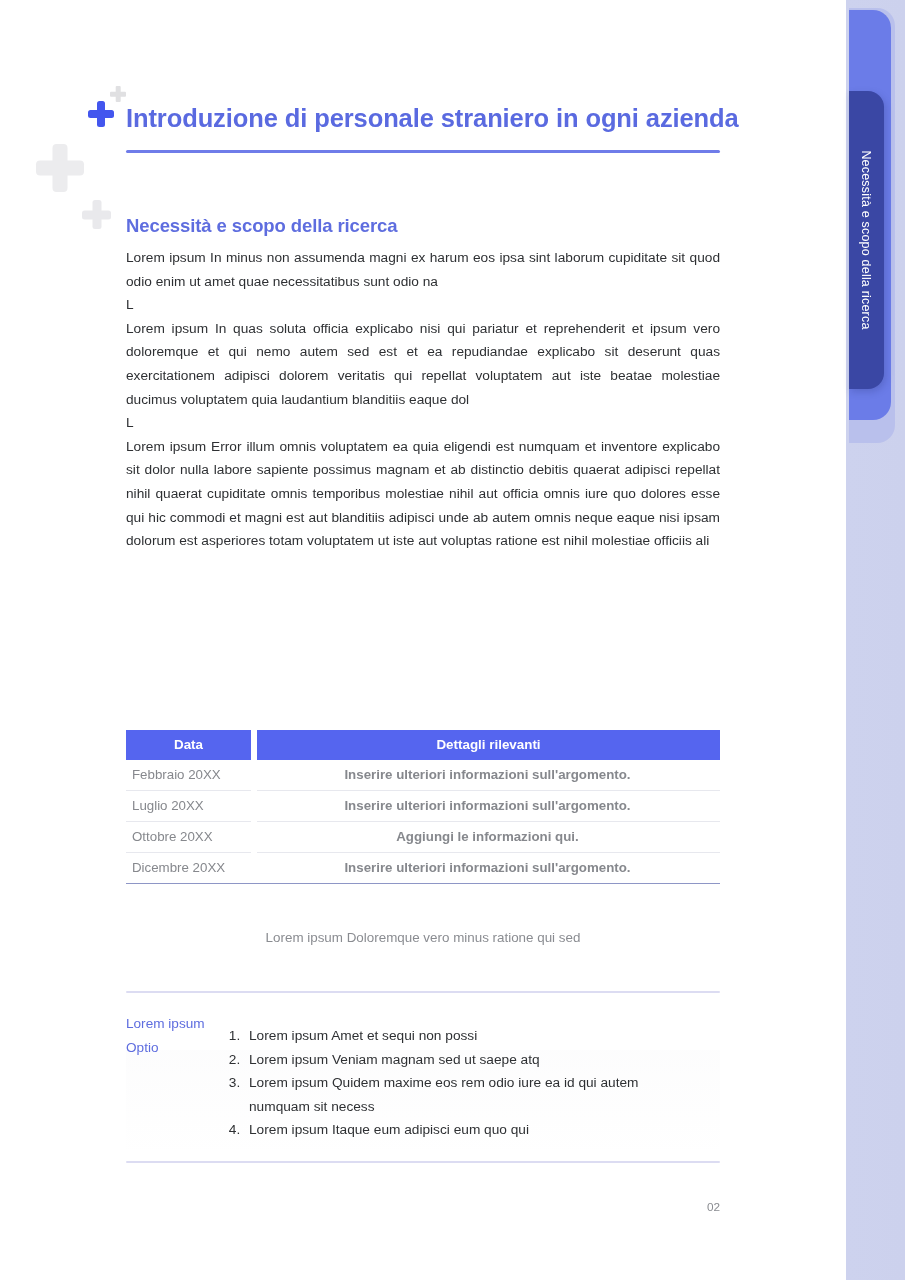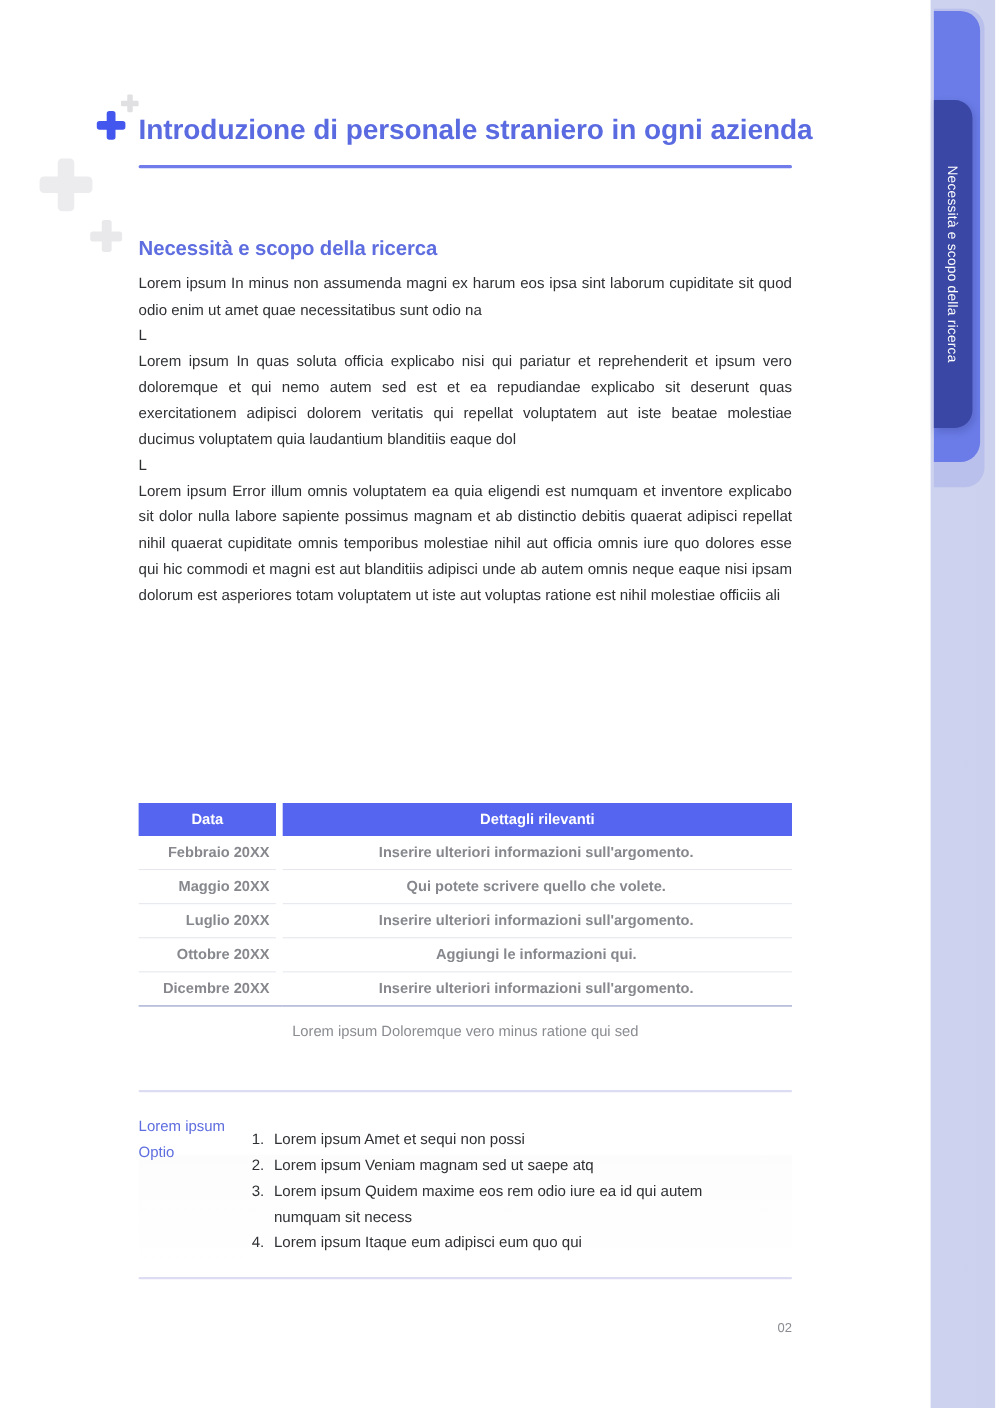--- a/index.html
+++ b/index.html
@@ -180,24 +180,23 @@
     padding: 0;
   }
   .tbl td {
     font-size: 13.3px;
     color: #86888d;
     padding: 7px 6px 8px;
     border-bottom: 1px solid #e7e8ee;
     vertical-align: middle;
   }
   .tbl td.c1 {
-    text-align: right;
+    text-align: left;
     width: 125px;
     border-right: none;
-    font-weight: bold;
   }
   .tbl td.spacer {
     width: 6px;
     padding: 0;
     border-bottom: none;
   }
   .tbl td.c2 { text-align: center; padding-left: 4px; font-weight: bold; }
   .tbl tr.last td { border-bottom: 1.6px solid #8e96c6; }
   .tbl tr.last td.spacer { border-bottom: 1.6px solid #8e96c6; }
 
@@ -330,25 +329,20 @@
           <th class="c1">Data</th>
           <th class="spacer"></th>
           <th>Dettagli rilevanti</th>
         </tr>
       </thead>
       <tbody>
         <tr>
           <td class="c1">Febbraio 20XX</td>
           <td class="spacer"></td>
           <td class="c2">Inserire ulteriori informazioni sull'argomento.</td>
-        </tr>
-        <tr>
-          <td class="c1">Maggio 20XX</td>
-          <td class="spacer"></td>
-          <td class="c2">Qui potete scrivere quello che volete.</td>
         </tr>
         <tr>
           <td class="c1">Luglio 20XX</td>
           <td class="spacer"></td>
           <td class="c2">Inserire ulteriori informazioni sull'argomento.</td>
         </tr>
         <tr>
           <td class="c1">Ottobre 20XX</td>
           <td class="spacer"></td>
           <td class="c2">Aggiungi le informazioni qui.</td>

